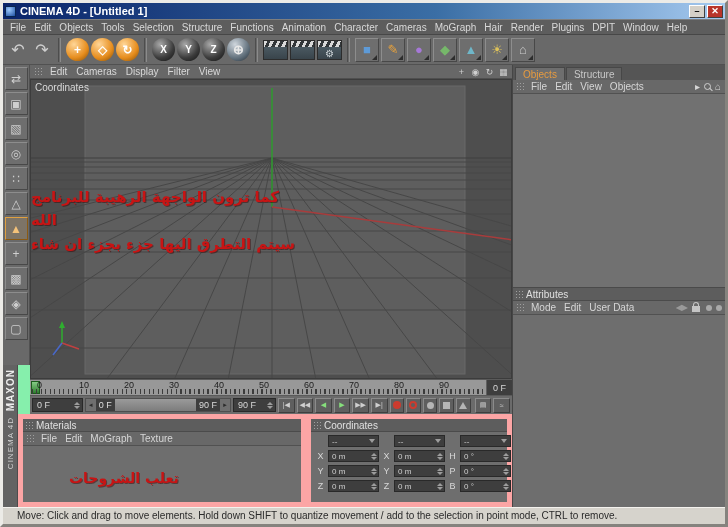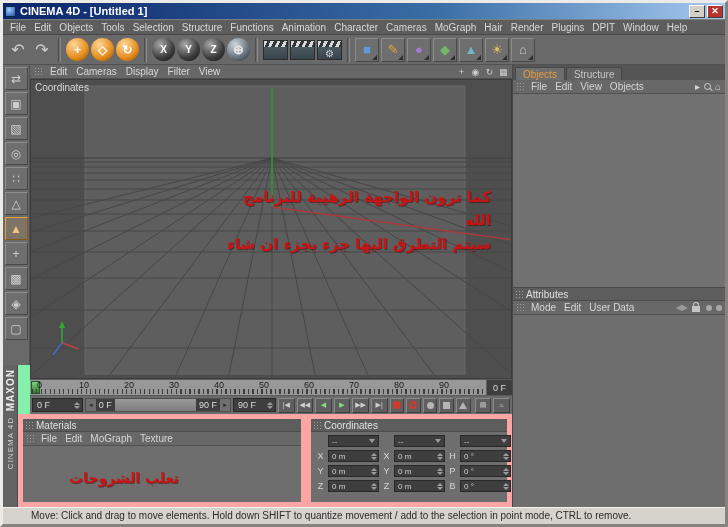--- a/index.html
+++ b/index.html
@@ -58,21 +58,21 @@
   .vpmenu{height:14px;background:#676767;border-bottom:1px solid #4f4f4f;display:flex;align-items:center;
     font-size:10px;color:#d8d8d8;gap:1px;padding:0 2px;}
   .vpmenu .mi{padding:0 4px;}
   .handle{width:9px;height:9px;margin:0 2px;
     background-image:radial-gradient(#9f9f9f 34%,transparent 36%);background-size:3px 3px;}
   .spacer{flex:1;}
   .navico{width:13px;height:12px;display:flex;align-items:center;justify-content:center;color:#cfcfcf;font-size:9px;}
   .vpview{position:relative;width:482px;height:300px;background:#4e4e4e;border:1px solid #3c3c3c;overflow:hidden;}
   .vpview svg{position:absolute;inset:0;}
   .vplabel{position:absolute;top:2px;left:4px;color:#dadada;font-size:10px;z-index:3;}
-  .overlay{position:absolute;top:106px;left:0;right:20px;z-index:3;text-align:right;direction:rtl;
+  .overlay{position:absolute;top:106px;left:0;right:20px;z-index:3;text-align:left;direction:rtl;
     color:#c81414;font-weight:bold;font-size:15px;line-height:1.55;font-family:"DejaVu Sans",sans-serif;
     text-shadow:1px 1px 0 rgba(60,0,0,.45);}
   
   .ruler{position:absolute;left:27px;top:376px;width:482px;height:17px;background:#989898;
     border-top:1px solid #5a5a5a;border-bottom:1px solid #5a5a5a;}
   .ticknum{position:absolute;top:0;font-size:9px;color:#1c1c1c;}
   .tickstrip{position:absolute;left:2px;bottom:1px;width:452px;height:5px;
     background:repeating-linear-gradient(90deg,#3c3c3c 0 1px,transparent 1px 4.5px);}
   .marker{position:absolute;left:1px;top:1px;bottom:1px;width:9px;
     background:linear-gradient(#86cc86,#2e7d2e);border:1px solid #1d5a1d;}
@@ -130,21 +130,21 @@
   .attrcontent{flex:1;background:#6e6e6e;}
   .mag{position:relative;width:7px;height:7px;border:1px solid #cfcfcf;border-radius:50%;margin:0 4px;}
   .mag::after{content:"";position:absolute;width:4px;height:1px;background:#cfcfcf;right:-3px;bottom:-1px;transform:rotate(45deg);}
   .lockico{position:relative;width:8px;height:6px;background:#c4c4c4;margin:3px 4px 0 4px;}
   .lockico::before{content:"";position:absolute;top:-4px;left:1px;width:4px;height:4px;
     border:1px solid #c4c4c4;border-bottom:none;border-radius:3px 3px 0 0;}
   .dim{opacity:.45;}
   .mdot{width:6px;height:6px;border-radius:50%;background:#a9a9a9;margin:0 2px;}
   
   .statusbar{position:absolute;left:0;top:504px;width:722px;height:17px;background:#d6d3cc;
-    border-top:1px solid #f4f2ee;color:#2a2a2a;font-size:10px;line-height:16px;padding-left:28px;
+    border-top:1px solid #f4f2ee;color:#2a2a2a;font-size:10px;line-height:16px;padding-left:14px;
     white-space:nowrap;overflow:hidden;}
 </style>
 </head>
 <body>
 
 <div id="window">
 
   <div class="titlebar">
     <span class="appicon"></span>
     <span class="title-text">CINEMA 4D - [Untitled 1]</span>

